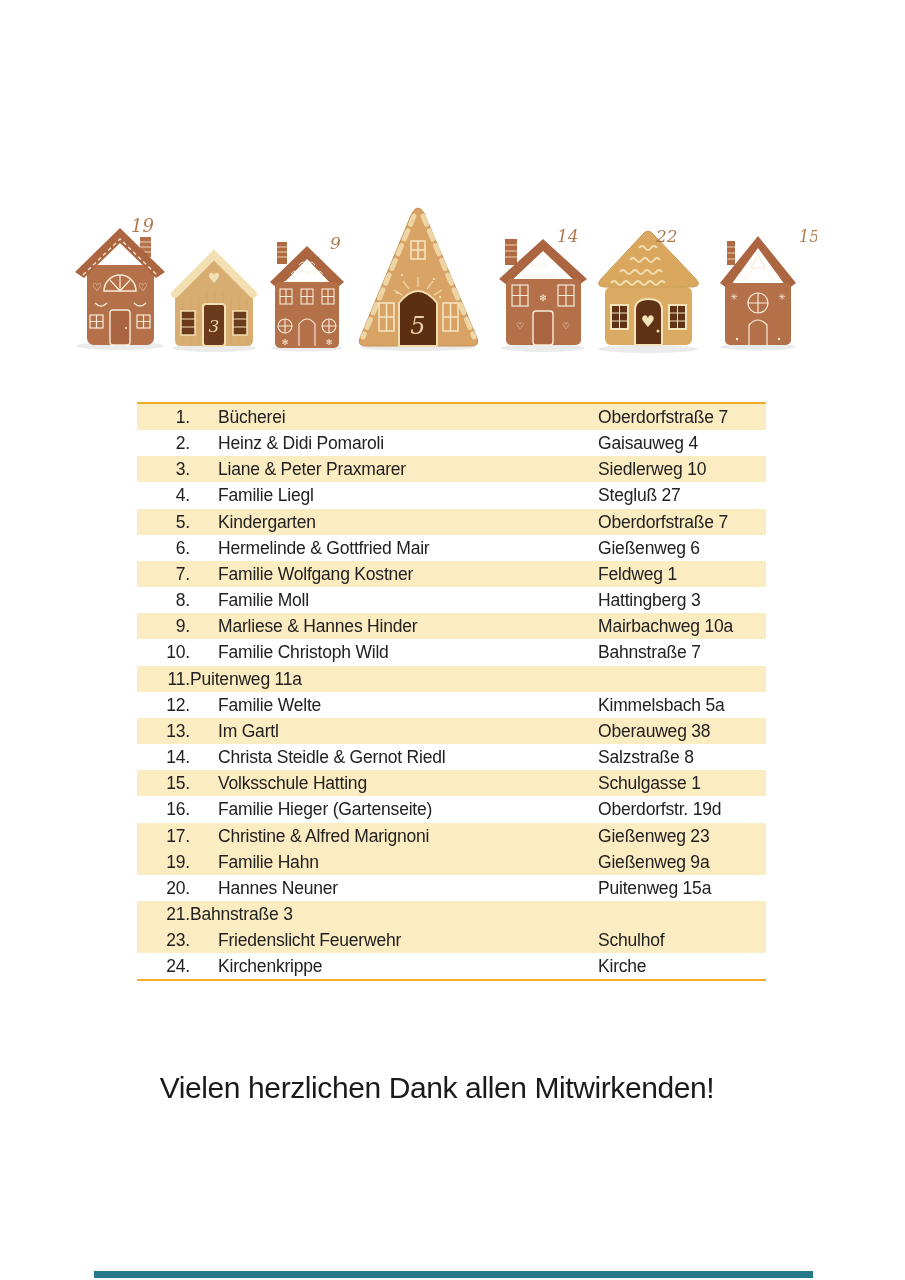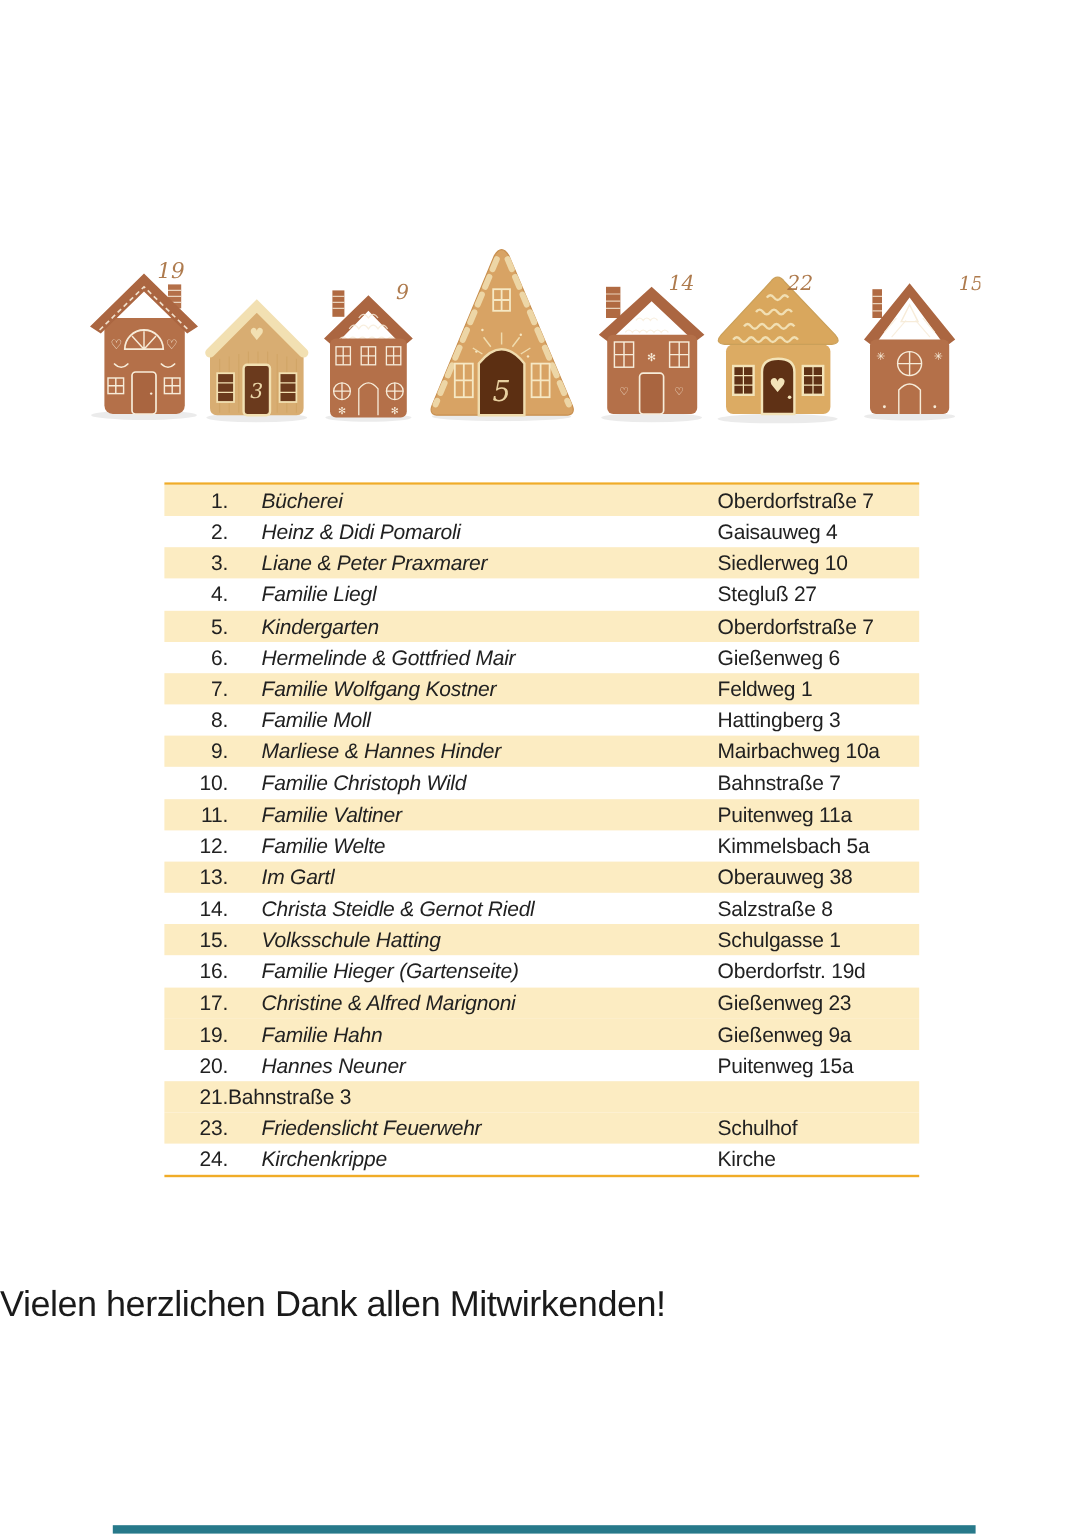--- a/index.html
+++ b/index.html
@@ -19,24 +19,24 @@
     position:absolute;left:137px;top:402px;width:629px;
     border-top:2px solid #f0ac28;border-bottom:2px solid #f0ac28;
   }
   .row{
     display:grid;grid-template-columns:53px 408px auto;
     height:26.17px;line-height:26.17px;font-size:17.5px;letter-spacing:-0.2px;
   }
   .row.hl{background:#fcecc2;}
   .cell{white-space:nowrap;overflow:hidden;}
   .cell.num{text-align:right;}
-  .cell.name{padding-left:28px;font-style:italic;}
+  .cell.name{padding-left:28px;}
   
   .thanks{
-    position:absolute;left:0;top:1071px;width:874px;
+    position:absolute;left:0;top:1071px;width:874px;text-align:center;
     font-size:30px;letter-spacing:-0.4px;color:#1a1a1a;
   }
   .footer-bar{
     position:absolute;left:94px;top:1271px;width:719px;height:7px;
     background:#27798a;
   }
   svg text{font-family:"DejaVu Serif",serif;}
 </style>
 </head>
 <body>
@@ -239,21 +239,20 @@
       <div class="cell name">Marliese &amp; Hannes Hinder</div>
       <div class="cell addr">Mairbachweg 10a</div>
     </div>
       <div class="row">
       <div class="cell num">10.</div>
       <div class="cell name">Familie Christoph Wild</div>
       <div class="cell addr">Bahnstraße 7</div>
     </div>
       <div class="row hl">
       <div class="cell num">11.</div>
-      <div class="cell name">Familie Valtiner</div>
       <div class="cell addr">Puitenweg 11a</div>
     </div>
       <div class="row">
       <div class="cell num">12.</div>
       <div class="cell name">Familie Welte</div>
       <div class="cell addr">Kimmelsbach 5a</div>
     </div>
       <div class="row hl">
       <div class="cell num">13.</div>
       <div class="cell name">Im Gartl</div>

